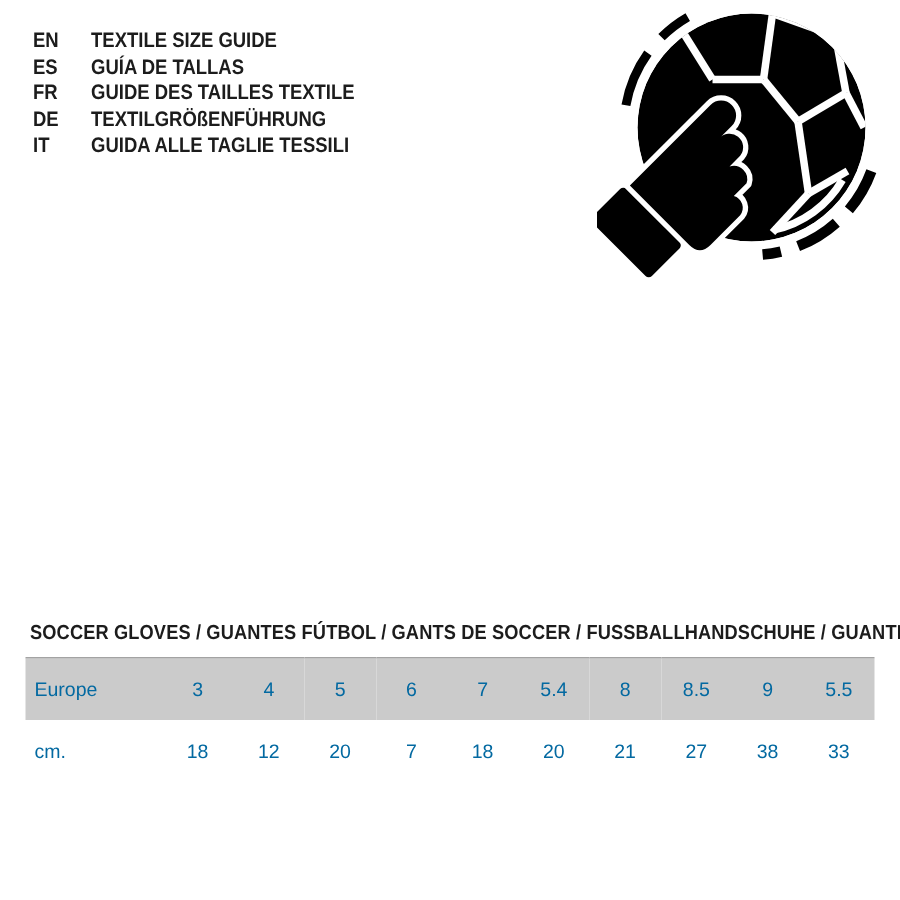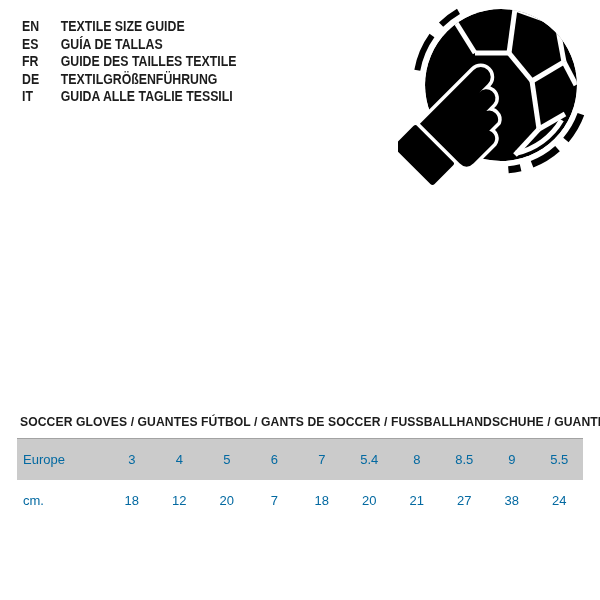--- a/index.html
+++ b/index.html
@@ -112,16 +112,16 @@
       <td class="rowlabel">cm.</td>
       <td>18</td>
       <td>12</td>
       <td>20</td>
       <td>7</td>
       <td>18</td>
       <td>20</td>
       <td>21</td>
       <td>27</td>
       <td>38</td>
-      <td>24</td>
+      <td>33</td>
     </tr>
   </tbody>
 </table>
 
 </body></html>

